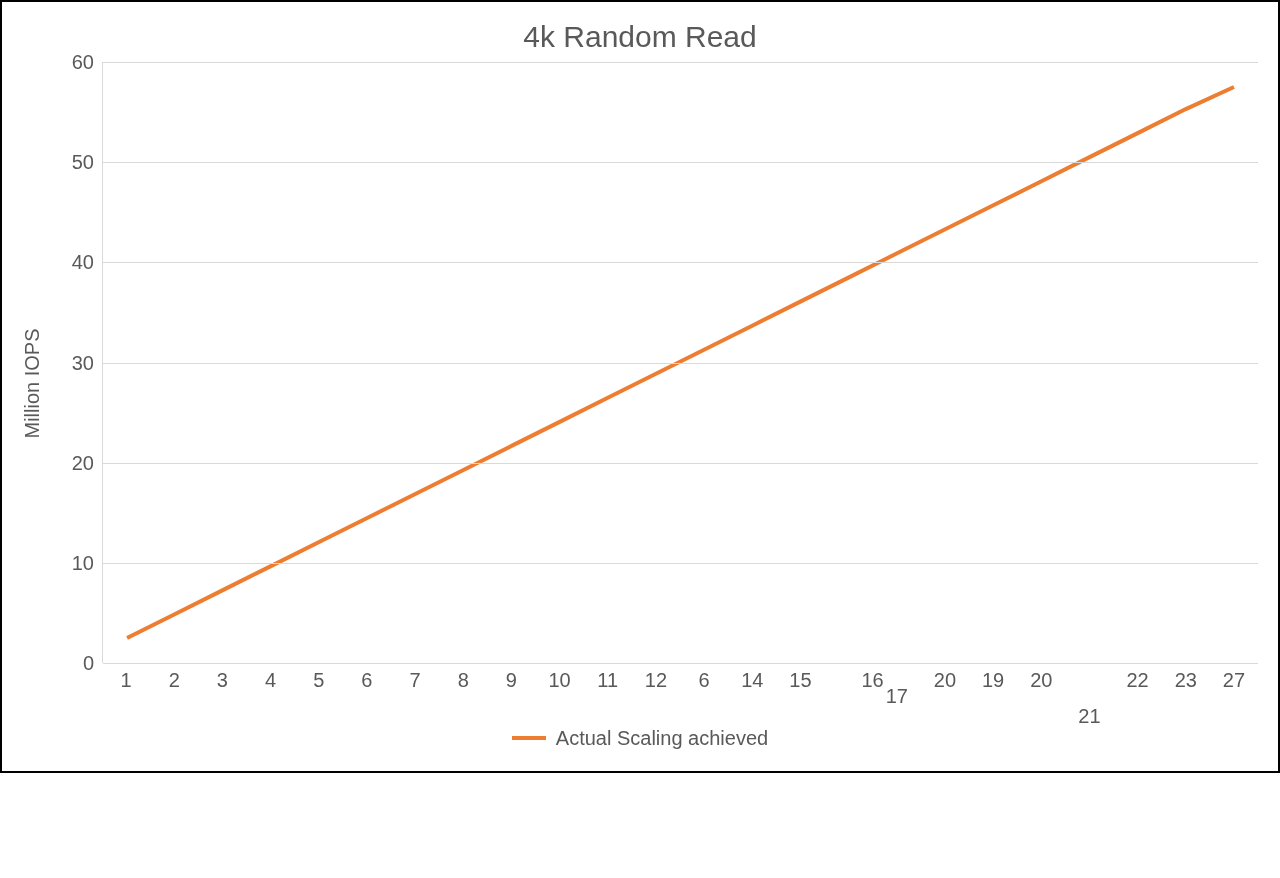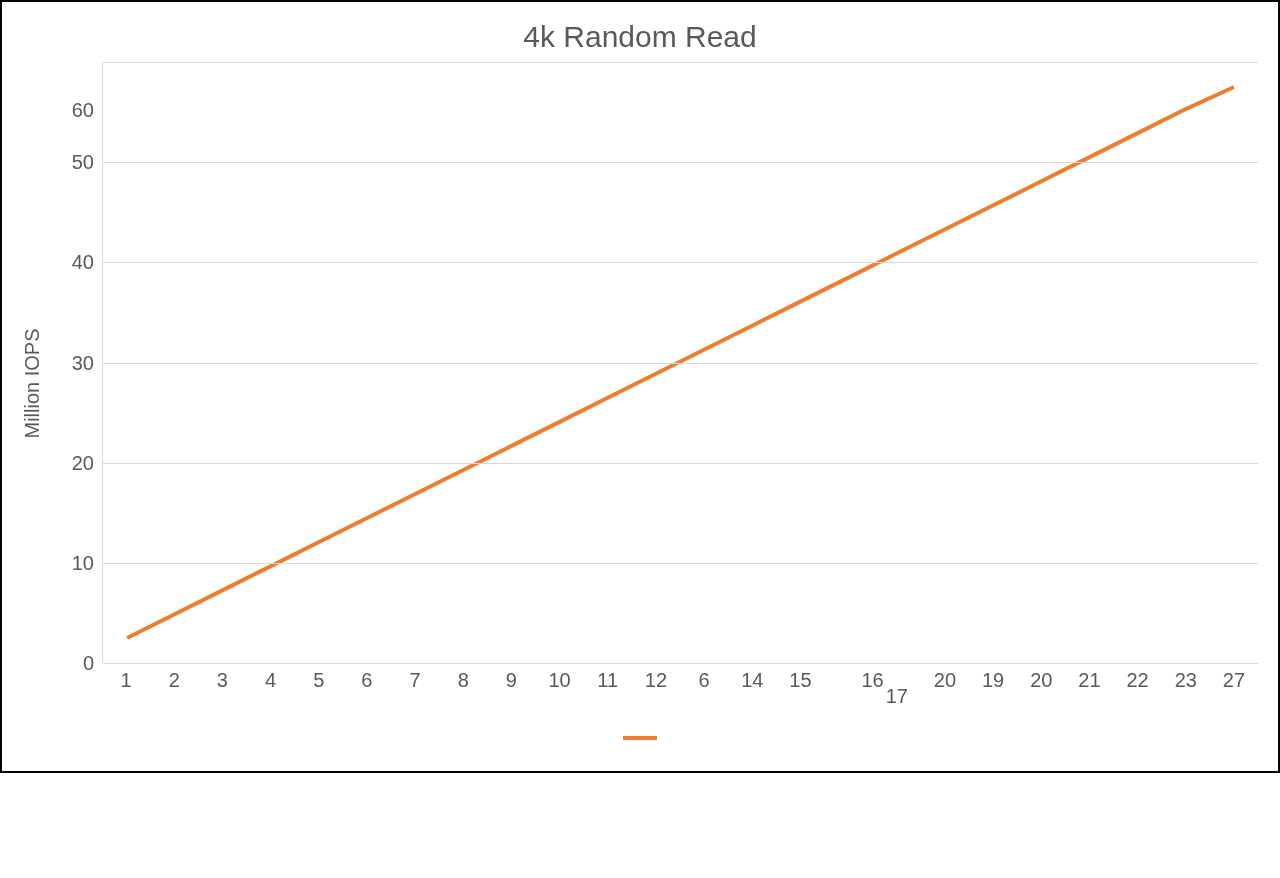--- a/index.html
+++ b/index.html
@@ -134,21 +134,21 @@
     <div class="plot-with-axes">
 
       <div class="plot-row">
         <div class="yticks" id="yticks">
             <div class="ytick" style="top: 100%;">0</div>
             <div class="ytick" style="top: 83.3333%;">10</div>
             <div class="ytick" style="top: 66.6667%;">20</div>
             <div class="ytick" style="top: 50%;">30</div>
             <div class="ytick" style="top: 33.3333%;">40</div>
             <div class="ytick" style="top: 16.6667%;">50</div>
-            <div class="ytick" style="top: 0%; margin-top: 48px;">60</div>
+            <div class="ytick" style="top: 0%;">60</div>
           </div>
         <div class="plotarea" id="plotarea">
           <svg class="series-line" id="series-svg" preserveAspectRatio="none" viewBox="0 0 1000 1000">
               <polyline points="20.83,958.33 62.50,918.33 104.17,878.33 145.83,838.33 187.50,798.33 229.17,758.33 270.83,718.33 312.50,678.33 354.17,638.33 395.83,598.33 437.50,558.33 479.17,518.33 520.83,478.33 562.50,438.33 604.17,398.33 645.83,358.33 687.50,318.33 729.17,278.33 770.83,238.33 812.50,198.33 854.17,158.33 895.83,118.33 937.50,78.33 979.17,41.67" fill="none" stroke="#ED7D31" stroke-width="4" vector-effect="non-scaling-stroke" stroke-linejoin="round"></polyline>
             </svg>
         <div class="gridline" style="top: 100%;"></div>
             <div class="gridline" style="top: 83.3333%;"></div>
             <div class="gridline" style="top: 66.6667%;"></div>
             <div class="gridline" style="top: 50%;"></div>
             <div class="gridline" style="top: 33.3333%;"></div>
@@ -173,27 +173,28 @@
             <div class="xtick" style="left: 43.75%;">11</div>
             <div class="xtick" style="left: 47.9167%;">12</div>
             <div class="xtick" style="left: 52.0833%;">6</div>
             <div class="xtick" style="left: 56.25%;">14</div>
             <div class="xtick" style="left: 60.4167%;">15</div>
             <div class="xtick" style="left: 64.5833%; margin-left: 24px;">16</div>
             <div class="xtick" style="left: 68.75%; margin-top: 16px;">17</div>
             <div class="xtick" style="left: 72.9167%;">20</div>
             <div class="xtick" style="left: 77.0833%;">19</div>
             <div class="xtick" style="left: 81.25%;">20</div>
-            <div class="xtick" style="left: 85.4167%;">21</div>
+            <div class="xtick" style="left: 85.4167%; margin-top: 36px;">21</div>
             <div class="xtick" style="left: 89.5833%;">22</div>
             <div class="xtick" style="left: 93.75%;">23</div>
             <div class="xtick" style="left: 97.9167%;">27</div>
           </div>
       </div>
 
     </div>
   </div>
 
   <div class="legend">
     <span class="legend-swatch" style="border-top-color:#ED7D31"></span>
+    <span>Actual Scaling achieved</span>
   </div>
 
 </div>
 
 </body></html>

